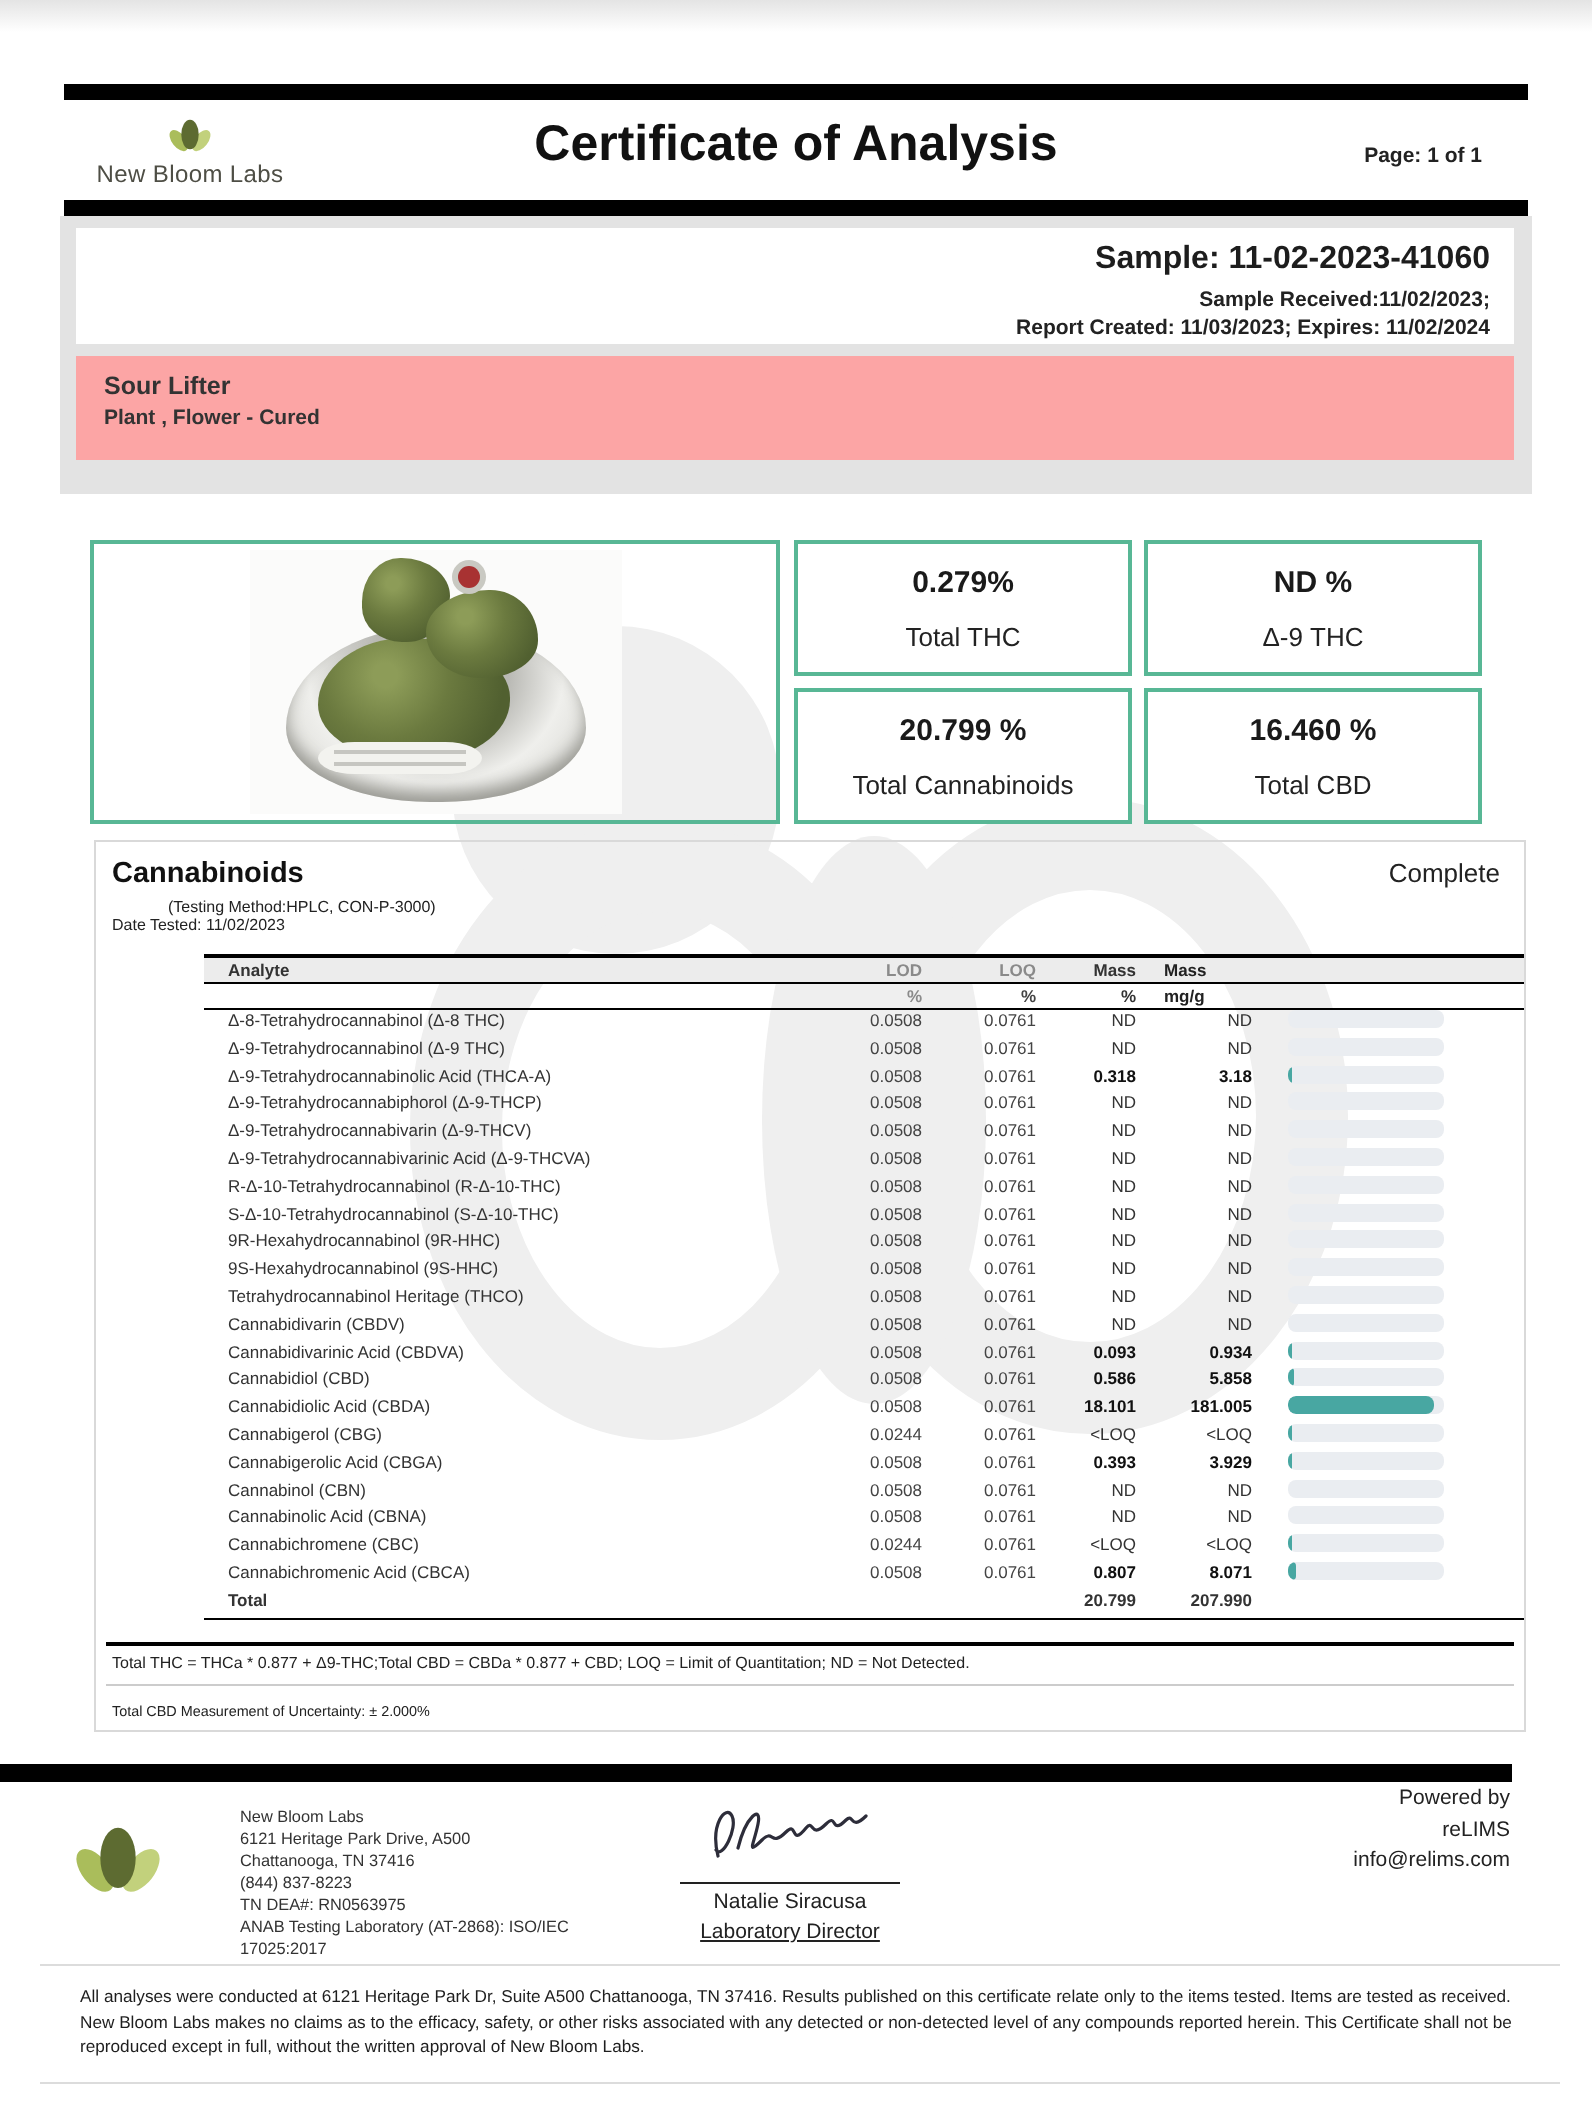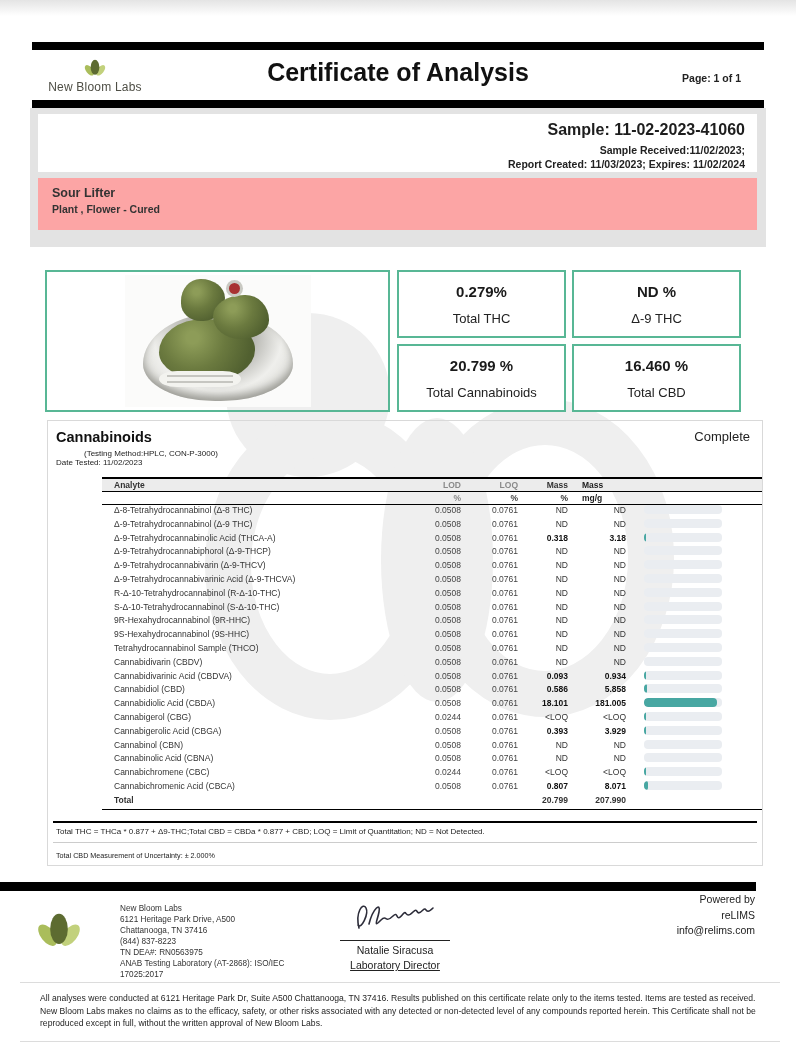--- a/index.html
+++ b/index.html
@@ -305,21 +305,21 @@
             <div class="cell c-lod">0.0508</div>
             <div class="cell c-loq">0.0761</div>
             <div class="cell c-mass">ND</div>
             <div class="cell c-mg">ND</div>
             <div class="cell c-bar">
               <div class="track"></div>
             </div>
             <div class="cell c-sp"></div>
           </div>
           <div class="trow">
-            <div class="cell c-analyte">Tetrahydrocannabinol Sample (THCO)</div>
+            <div class="cell c-analyte">Tetrahydrocannabinol Heritage (THCO)</div>
             <div class="cell c-lod">0.0508</div>
             <div class="cell c-loq">0.0761</div>
             <div class="cell c-mass">ND</div>
             <div class="cell c-mg">ND</div>
             <div class="cell c-bar">
               <div class="track"></div>
             </div>
             <div class="cell c-sp"></div>
           </div>
           <div class="trow">

